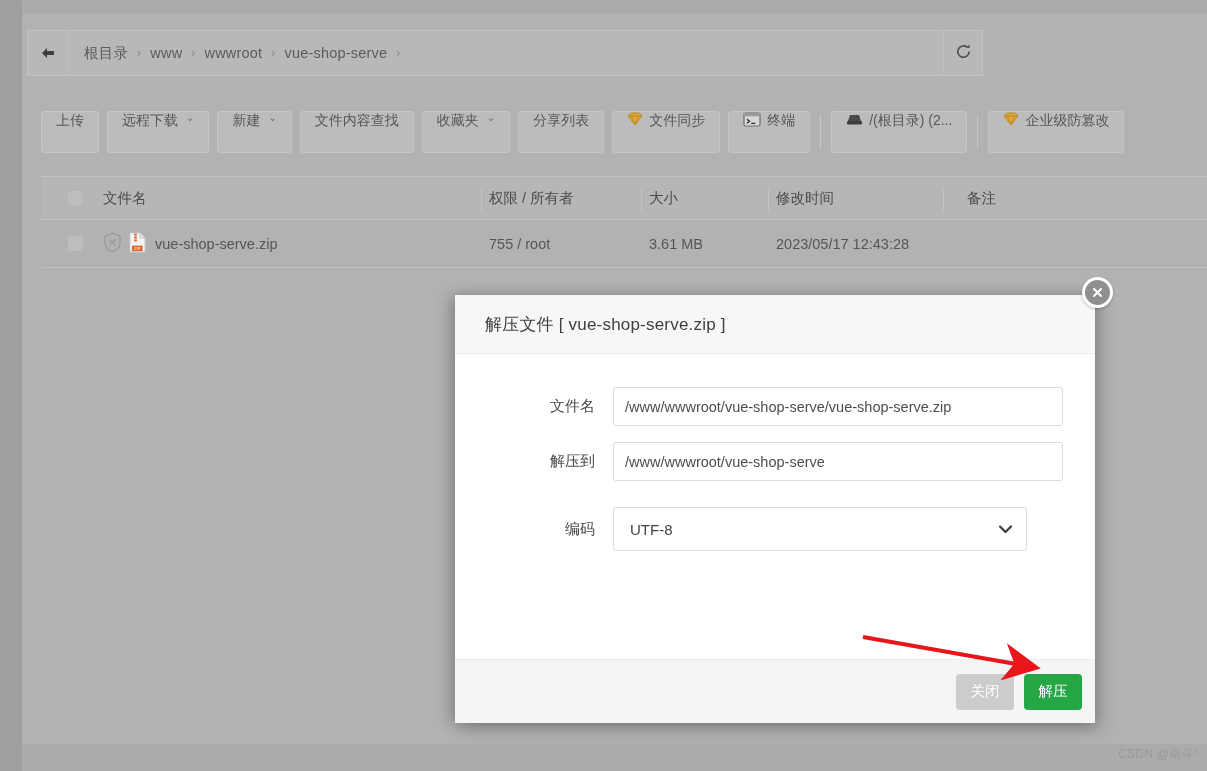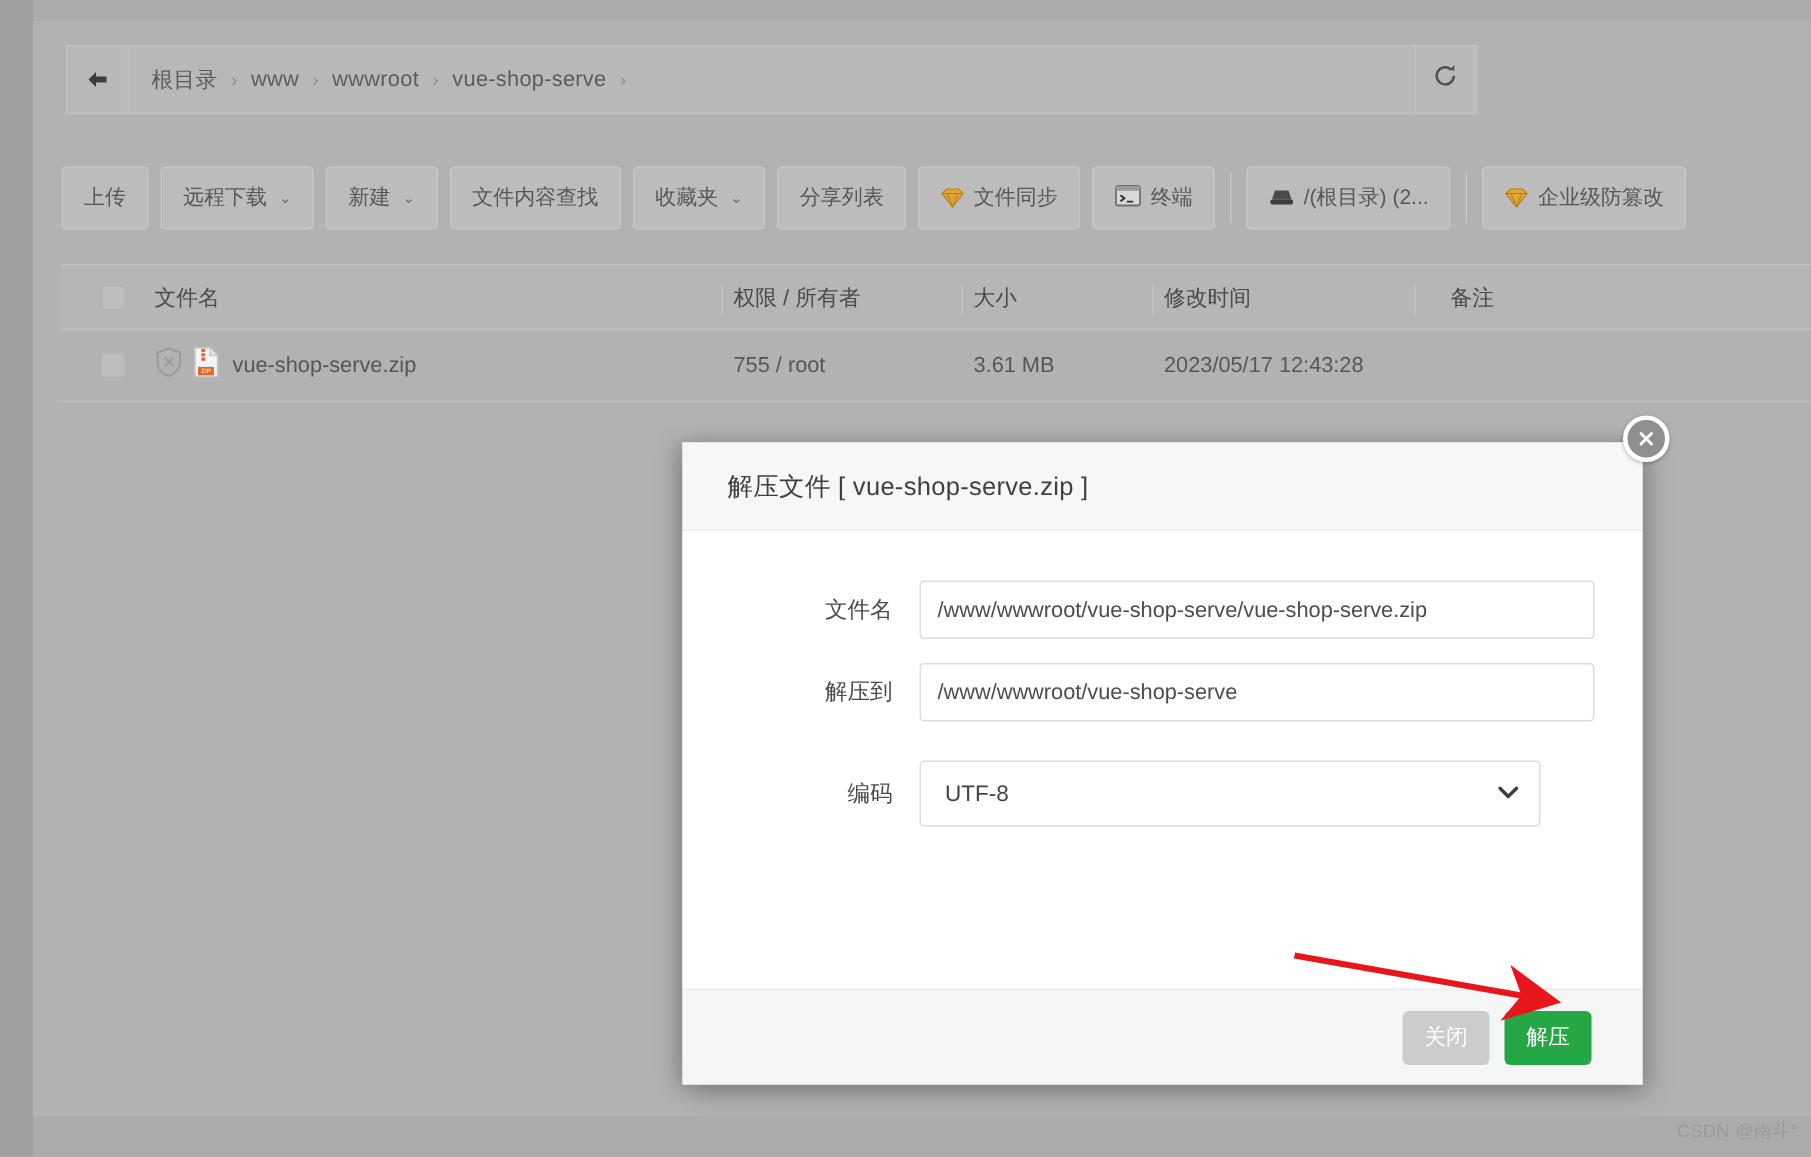--- a/index.html
+++ b/index.html
@@ -31,21 +31,21 @@
   .content-panel {
     position: absolute;
     left: 22px; top: 14px;
     width: 1185px; height: 730px;
     background: #b2b2b2;
   }
 
   
   .crumb-bar {
     position: absolute;
-    left: 44px; top: 30px;
+    left: 27px; top: 30px;
     width: 941px; height: 46px;
     background: #b8b8b8;
     border: 1px solid #c2c2c2;
     box-sizing: border-box;
     display: flex;
     align-items: stretch;
   }
   .crumb-back {
     width: 40px;
     border-right: 1px solid #c2c2c2;
@@ -92,21 +92,20 @@
     display: flex;
     align-items: stretch;
     gap: 8px;
     white-space: nowrap;
   }
   .tb-btn {
     background: #bcbcbc;
     border: 1px solid #c6c6c6;
     border-radius: 3px;
     display: flex;
-    align-items: center;
     gap: 6px;
     padding: 0 14px;
     font-size: 14px;
     color: #575757;
     cursor: pointer;
     box-sizing: border-box;
   }
   .tb-btn .caret {
     font-size: 10px;
     color: #6a6a6a;
@@ -269,21 +268,21 @@
   .modal-foot {
     position: absolute;
     left: 0; bottom: 0;
     width: 100%;
     height: 64px;
     background: #f4f5f5;
     border-top: 1px solid #ededed;
     display: flex;
     align-items: center;
     justify-content: flex-end;
-    padding-right: 34px;
+    padding-right: 13px;
     gap: 10px;
     box-sizing: border-box;
   }
   .btn {
     height: 36px;
     min-width: 58px;
     border: none;
     border-radius: 4px;
     font-size: 14.5px;
     cursor: pointer;

